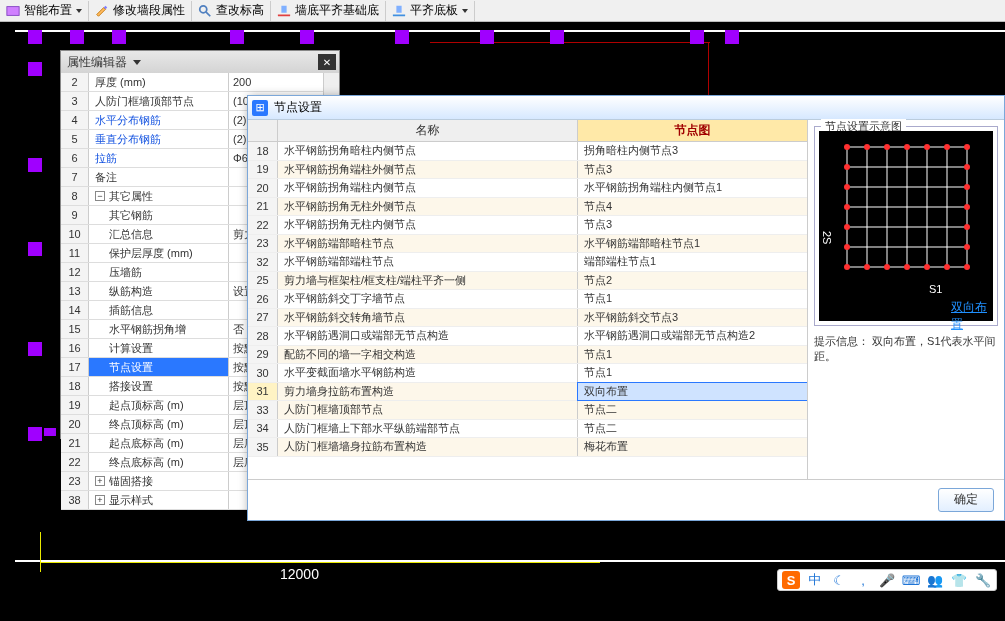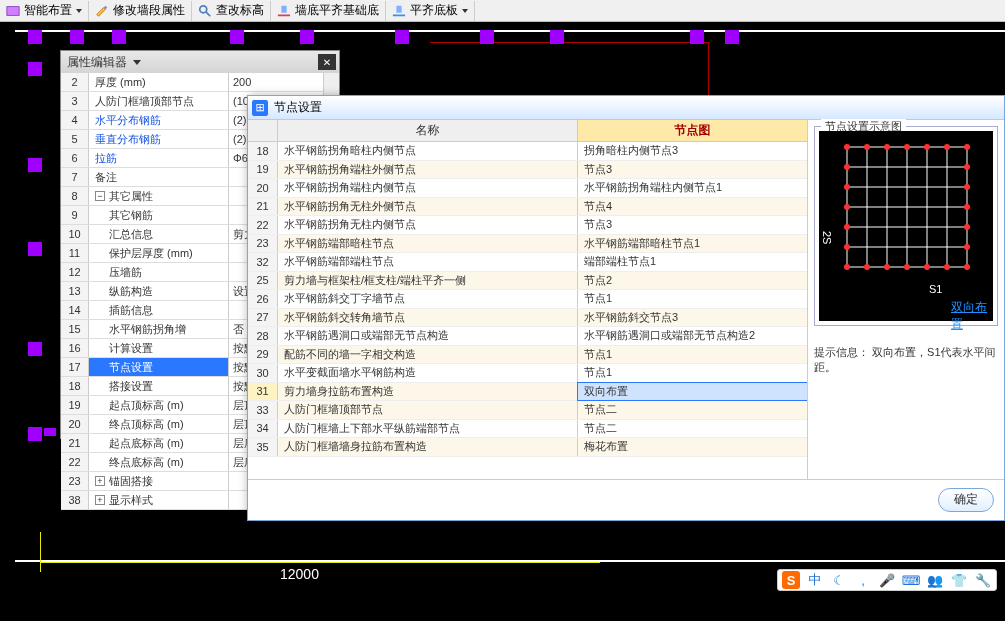--- a/index.html
+++ b/index.html
@@ -59,23 +59,23 @@
   .node-row.alt .c2 { background:#fdf7ea; }
   .node-row.sel .c0 { background:#fff3c4; }
   .node-row.sel .c2 { background:#cfe3ff; outline:1px solid #2a78ff; }
   .node-right { flex: 1; padding: 6px; display: flex; flex-direction: column; }
   .node-right .groupbox { border: 1px solid #aac; padding: 4px; position: relative; height: 200px; }
   .node-right .groupbox .gb-title { position: absolute; top: -8px; left: 6px; background: #fff; padding: 0 4px; color: #333; font-size: 11px; }
   .node-right .diagram { width: 100%; height: 100%; background: #000; position: relative; }
   .diagram svg { position: absolute; top: 6px; left: 18px; }
   .diagram .axis-label { position: absolute; color: #fff; font-size: 11px; }
   .diagram .link { position: absolute; color: #2090ff; text-decoration: underline; font-size: 12px; }
-  .node-right .hint { margin-top: 19px; font-size: 11px; color: #333; }
+  .node-right .hint { margin-top: 8px; font-size: 11px; color: #333; }
   .node-footer { height: 40px; display: flex; align-items: center; justify-content: flex-end; padding-right: 10px; border-top: 1px solid #ccc; }
-  .node-footer .btn { min-width: 56px; height: 24px; border: 1px solid #7ba7d9; background: linear-gradient(#fff,#e2efff); border-radius: 12px; display: flex; align-items: center; justify-content: center; margin-left: 8px; font-size: 12px; color:#333; cursor:pointer; }
+  .node-footer .btn { min-width: 56px; height: 24px; border: 1px solid #7ba7d9; background: linear-gradient(#fff,#e2efff); border-radius: 3px; display: flex; align-items: center; justify-content: center; margin-left: 8px; font-size: 12px; color:#333; cursor:pointer; }
   
   .ime-bar { position: absolute; bottom: 30px; right: 8px; height: 22px; background: #fff; border: 1px solid #ccc; display: flex; align-items: center; padding: 0 4px; gap: 6px; border-radius: 3px; }
   .ime-bar .ico { width: 18px; height: 18px; display: flex; align-items: center; justify-content: center; font-size: 13px; color: #1e74d6; }
   .ime-bar .ico.sogou { background: #ff6a00; color: #fff; border-radius: 3px; font-weight: bold; }
 </style>
 </head>
 <body>
 
 <div class="toolbar">
   <div class="tb-item">

